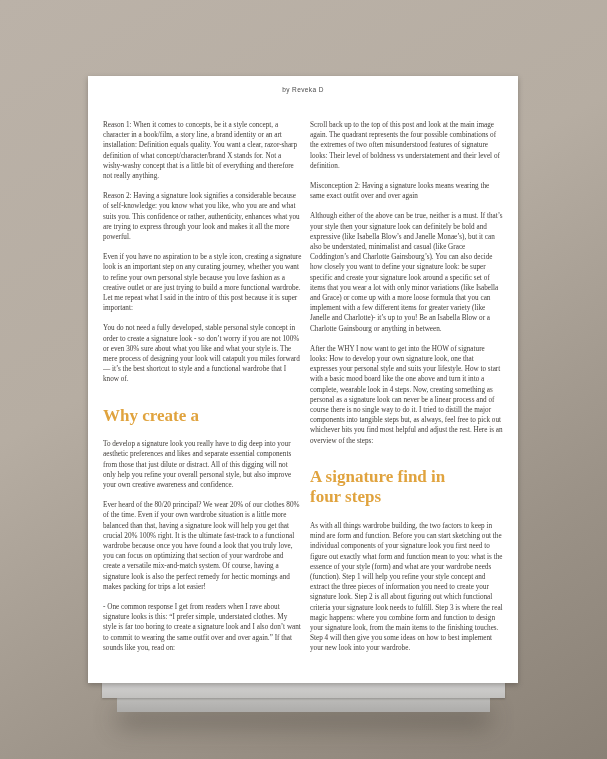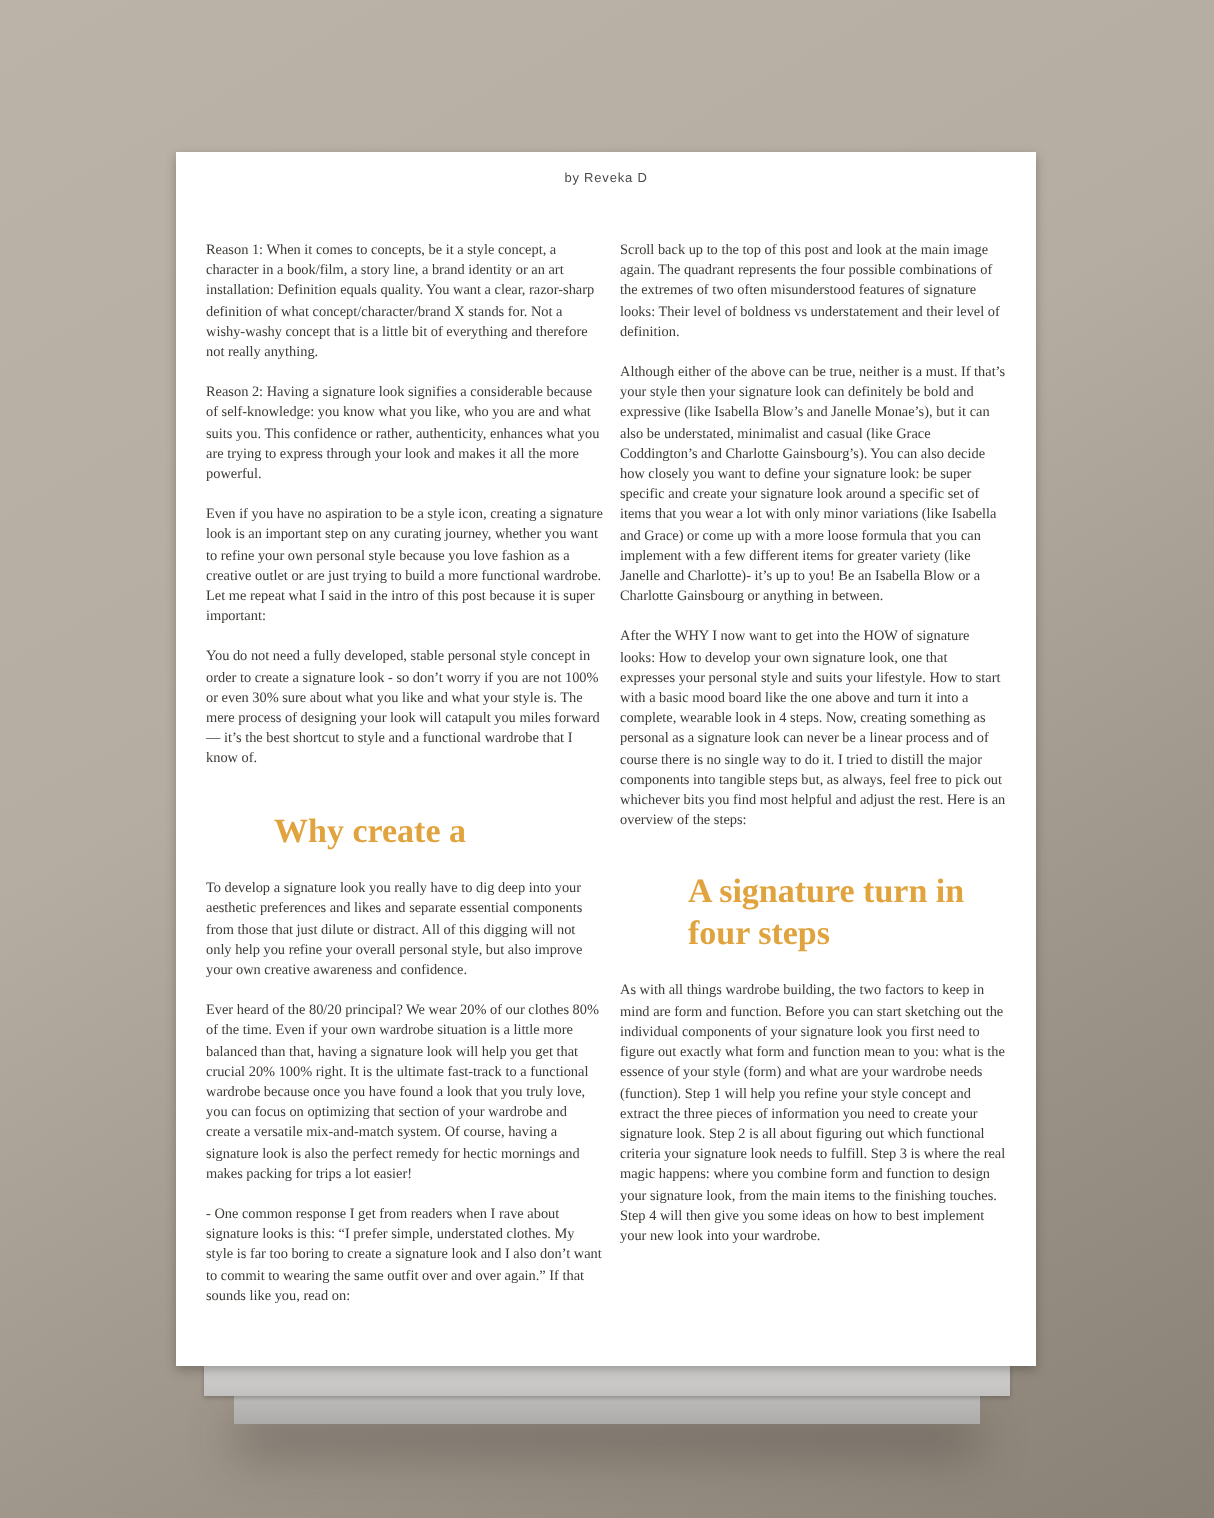--- a/index.html
+++ b/index.html
@@ -72,21 +72,20 @@
     text-align: left;
   }
   .col h2 {
     font-family: "Liberation Serif", serif;
     font-weight: 700;
     font-size: 17px;
     line-height: 20.5px;
     color: #e0a33e;
     margin-top: 21px;
     margin-bottom: 13px;
-    margin-left: 34px;
   }
 </style>
 </head>
 <body>
 
 <div class="scene">
   <div class="stack stack2"></div>
   <div class="stack stack1"></div>
 
   <div class="page">
@@ -100,21 +99,22 @@
         <p>Even if you have no aspiration to be a style icon, creating a signature look is an important step on any curating journey, whether you want to refine your own personal style because you love fashion as a creative outlet or are just trying to build a more functional wardrobe. Let me repeat what I said in the intro of this post because it is super important:</p>
         <p>You do not need a fully developed, stable personal style concept in order to create a signature look - so don’t worry if you are not 100% or even 30% sure about what you like and what your style is. The mere process of designing your look will catapult you miles forward — it’s the best shortcut to style and a functional wardrobe that I know of.</p>
         <h2><span>Why create a</span><br></h2>
         <p>To develop a signature look you really have to dig deep into your aesthetic preferences and likes and separate essential components from those that just dilute or distract. All of this digging will not only help you refine your overall personal style, but also improve your own creative awareness and confidence.</p>
         <p>Ever heard of the 80/20 principal? We wear 20% of our clothes 80% of the time. Even if your own wardrobe situation is a little more balanced than that, having a signature look will help you get that crucial 20% 100% right. It is the ultimate fast-track to a functional wardrobe because once you have found a look that you truly love, you can focus on optimizing that section of your wardrobe and create a versatile mix-and-match system. Of course, having a signature look is also the perfect remedy for hectic mornings and makes packing for trips a lot easier!</p>
         <p>- One common response I get from readers when I rave about signature looks is this: “I prefer simple, understated clothes. My style is far too boring to create a signature look and I also don’t want to commit to wearing the same outfit over and over again.” If that sounds like you, read on:</p>
       </div>
 
       <div class="col col-right">
         <p>Scroll back up to the top of this post and look at the main image again. The quadrant represents the four possible combinations of the extremes of two often misunderstood features of signature looks: Their level of boldness vs understatement and their level of definition.</p>
+        <p>Misconception 2: Having a signature looks means wearing the same exact outfit over and over again</p>
         <p>Although either of the above can be true, neither is a must. If that’s your style then your signature look can definitely be bold and expressive (like Isabella Blow’s and Janelle Monae’s), but it can also be understated, minimalist and casual (like Grace Coddington’s and Charlotte Gainsbourg’s). You can also decide how closely you want to define your signature look: be super specific and create your signature look around a specific set of items that you wear a lot with only minor variations (like Isabella and Grace) or come up with a more loose formula that you can implement with a few different items for greater variety (like Janelle and Charlotte)- it’s up to you! Be an Isabella Blow or a Charlotte Gainsbourg or anything in between.</p>
         <p>After the WHY I now want to get into the HOW of signature looks: How to develop your own signature look, one that expresses your personal style and suits your lifestyle. How to start with a basic mood board like the one above and turn it into a complete, wearable look in 4 steps. Now, creating something as personal as a signature look can never be a linear process and of course there is no single way to do it. I tried to distill the major components into tangible steps but, as always, feel free to pick out whichever bits you find most helpful and adjust the rest. Here is an overview of the steps:</p>
-        <h2><span>A signature turn in</span><br><span>four steps</span></h2>
+        <h2><span>A signature find in</span><br><span>four steps</span></h2>
         <p>As with all things wardrobe building, the two factors to keep in mind are form and function. Before you can start sketching out the individual components of your signature look you first need to figure out exactly what form and function mean to you: what is the essence of your style (form) and what are your wardrobe needs (function). Step 1 will help you refine your style concept and extract the three pieces of information you need to create your signature look. Step 2 is all about figuring out which functional criteria your signature look needs to fulfill. Step 3 is where the real magic happens: where you combine form and function to design your signature look, from the main items to the finishing touches. Step 4 will then give you some ideas on how to best implement your new look into your wardrobe.</p>
       </div>
 
     </div>
   </div>
 </div>
 
 </body></html>

